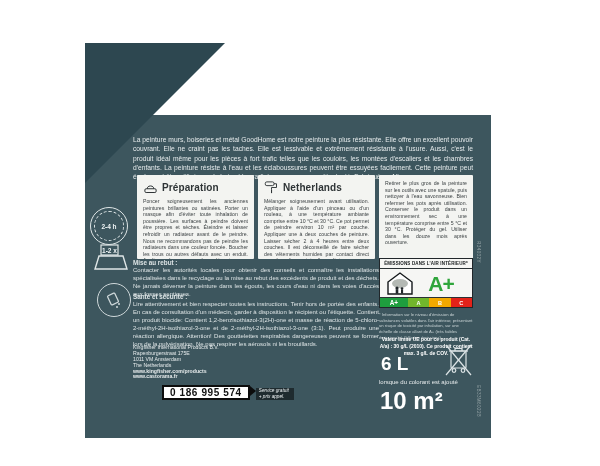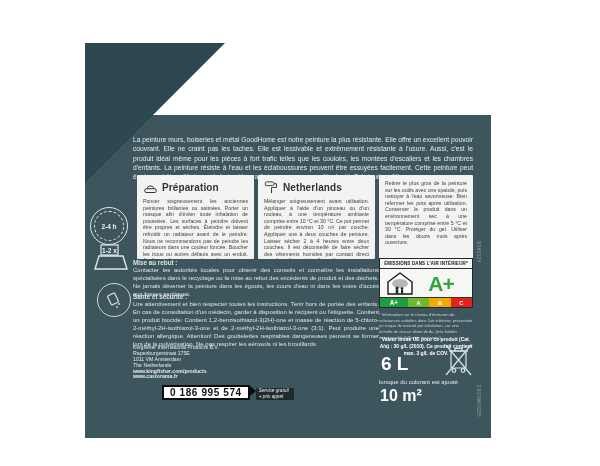--- a/index.html
+++ b/index.html
@@ -53,21 +53,21 @@
   .sc-2 { background:#f2a900; }
   .sc-3 { background:#e32219; }
 
   .emis-note { position:absolute; left:294px; top:269px; width:94px;
                font-size:4.2px; line-height:1.35; color:#c9d3d5; }
   .voc { position:absolute; left:294px; top:293px; width:94px; text-align:center;
          font-size:5px; font-weight:bold; color:#ffffff; line-height:1.4; }
   .volume { position:absolute; left:296px; top:310px; font-size:19px; font-weight:bold; color:#fff; }
   .bin { position:absolute; left:360px; top:299px; width:27px; height:36px; }
   .tint-note { position:absolute; left:294px; top:336px; font-size:6px; color:#e6ebec; white-space:nowrap; }
-  .coverage { position:absolute; left:295px; top:344px; font-size:16px; font-weight:bold; color:#fff; }
+  .coverage { position:absolute; left:295px; top:344px; font-size:24px; font-weight:bold; color:#fff; }
 
   .address { position:absolute; left:48px; top:302px; font-size:5.2px; line-height:1.13; color:#e6ebec; }
   .address .site { font-weight:bold; }
 
   .phone-row { position:absolute; left:48px; top:339px; display:flex; align-items:flex-end; height:18px;padding-left:29px; }
   .phone-box { background:#fff; border:2px solid #0d0d0d; display:flex; align-items:center;
                padding:0 6px; font-size:10px; font-weight:bold; color:#101010; letter-spacing:0.6px; }
   .phone-arrow { width:0; height:0; align-self:center;
                  border-top:5px solid transparent; border-bottom:5px solid transparent; border-left:6px solid #0d0d0d; }
   .phone-tab { background:#1f2b2f; color:#eef3f4; font-style:italic; font-size:4.7px; line-height:1.25;

